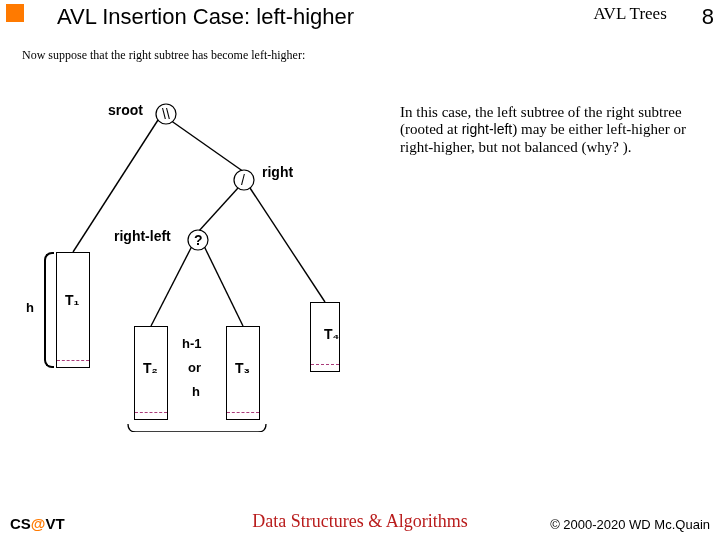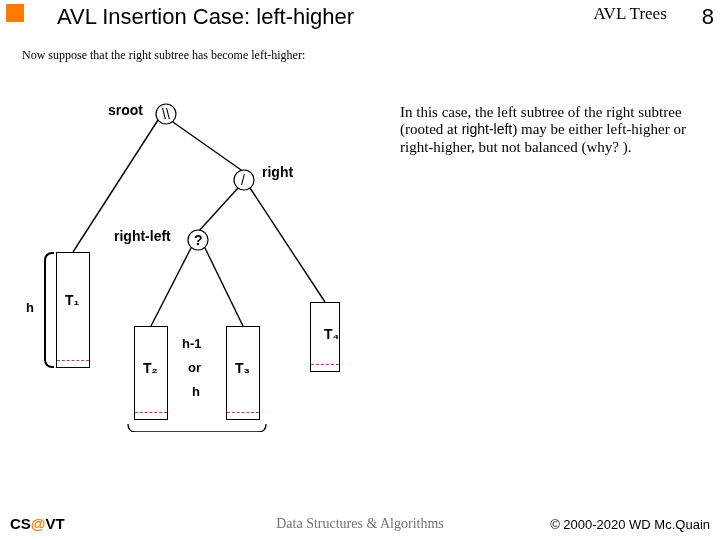--- a/index.html
+++ b/index.html
@@ -17,21 +17,21 @@
   .title { font-size: 22px; font-family: Arial, sans-serif; }
   .hdr-right { margin-left: auto; font-size: 17px; font-family: Liberation Serif, serif; }
   .pagenum { margin-left: 8px; font-size: 22px; font-family: Arial, sans-serif; }
   .intro { font-size: 12px; padding: 16px 0 0 22px; }
   .body-text { position: absolute; left: 400px; top: 104px; width: 310px; font-size: 15px; }
   .body-text p { margin: 0 0 14px 0; line-height: 1.15; }
   .tt { font-family: Arial, sans-serif; font-size: 14px; }
   .footer { position: absolute; bottom: 6px; left: 0; right: 0; display: flex; align-items: flex-end; padding: 0 10px 2px 10px; }
   .csvt { font-family: Arial, sans-serif; font-weight: bold; font-size: 15px; }
   .csvt .at { color: #ff7a00; }
-  .foot-center { position:absolute; left:0; right:0; text-align:center; font-family:"Times New Roman", serif; color:#737373; font-size:14px; }
+  .foot-center { position:absolute; left:0; right:0; text-align:center; font-family:"Times New Roman", serif; color:#b91c1c; font-size:18px; }
   .foot-right { margin-left:auto; font-family: Arial, sans-serif; font-size: 13px; }
   
   .diagram { position: absolute; left: 10px; top: 92px; width: 380px; height: 340px; }
   .lbl { position: absolute; font-family: Arial, sans-serif; font-size: 14px; font-weight: bold; }
   .lblN { position: absolute; font-family: Arial, sans-serif; font-size: 14px; }
   svg { position:absolute; left:0; top:0; }
   .subtree {
     position: absolute; border: 1px solid #000;
     background: #fff;
   }

